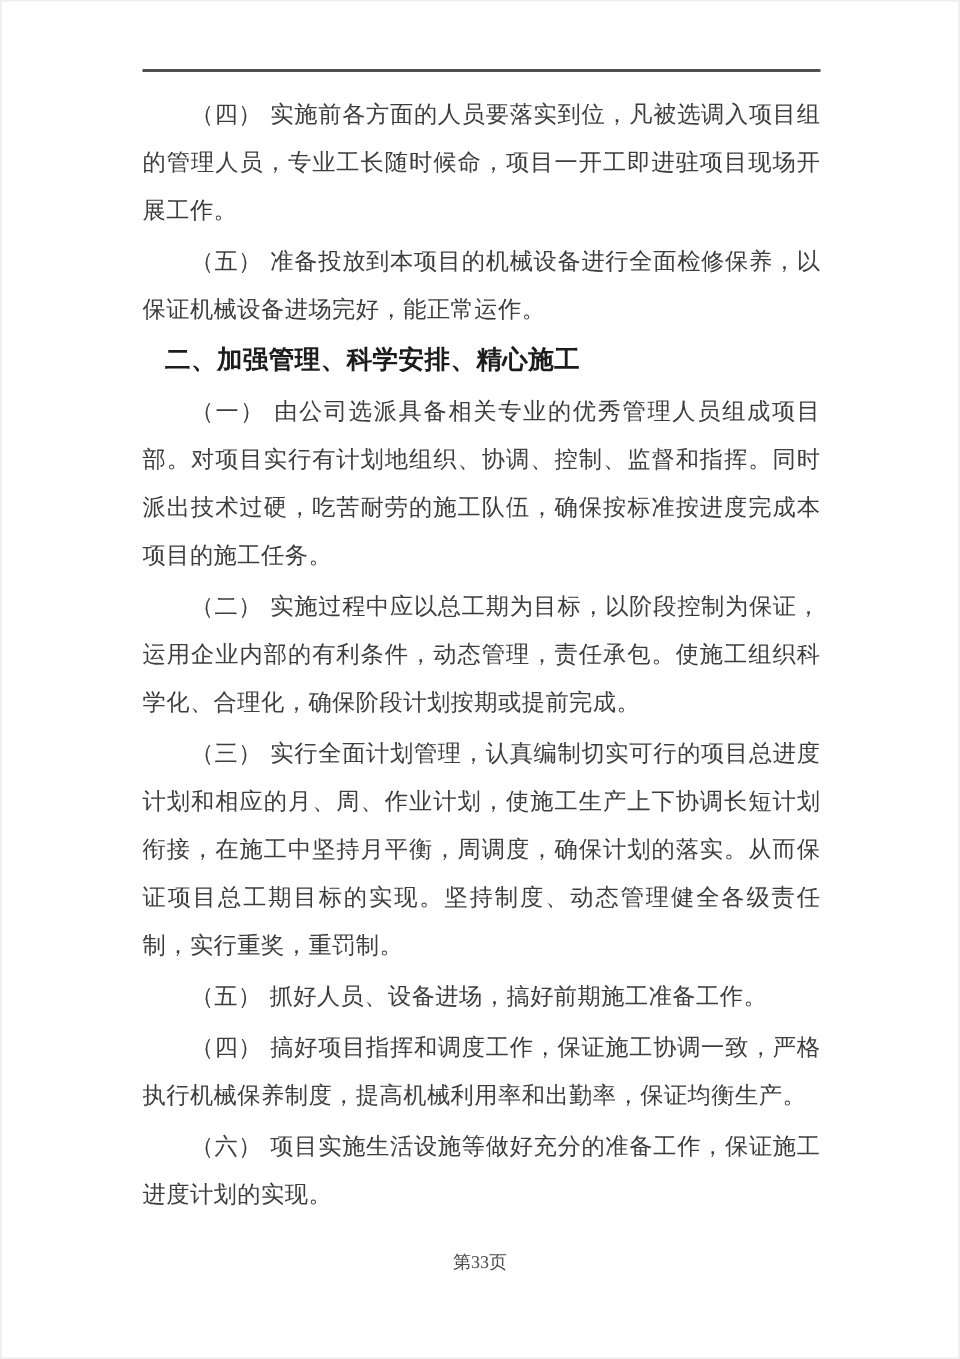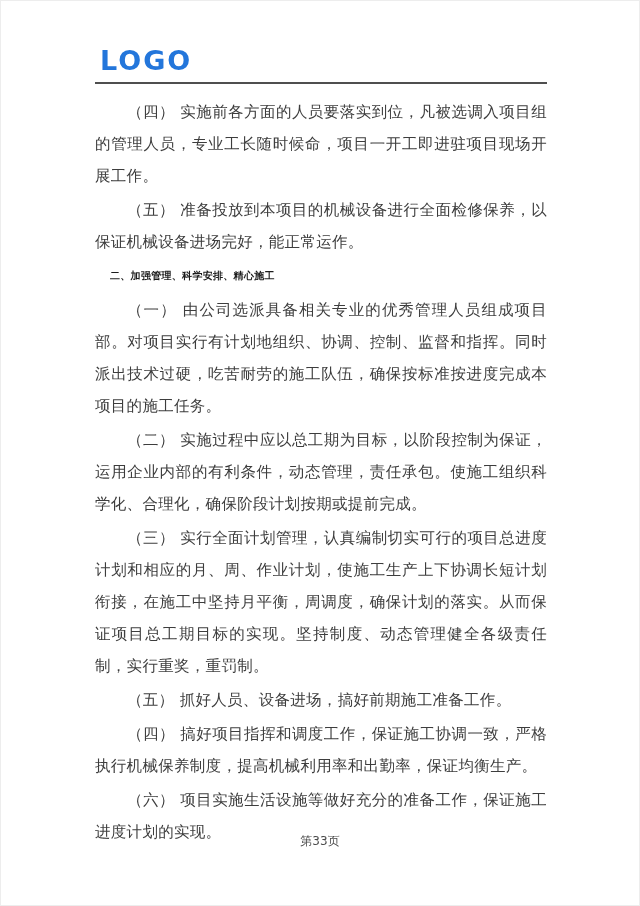--- a/index.html
+++ b/index.html
@@ -42,43 +42,43 @@
     color: #3d3d3d;
     text-align: justify;
     letter-spacing: 0.3px;
   }
   .content p {
     margin: 0 0 2px 0;
     text-indent: 32px;
   }
   .section-heading {
     margin: 0 0 2px 0;
-    font-size: 10px;
+    font-size: 17px;
     line-height: 32px;
     font-weight: 700;
     color: #1c1c1c;
     text-indent: 15px;
   }
   .footer {
     position: absolute;
     left: 0;
     right: 0;
     bottom: 56px;
     text-align: center;
     font-size: 12px;
     color: #4a4a4a;
+    font-family: Liberation Serif, serif;
   }
 </style>
 </head>
 <body>
 
 <div class="page">
 
   <div class="header">
-    <div class="logo" style="color: rgb(35, 118, 219);">LOGO</div>
     <div class="header-rule" style="background: rgb(79, 79, 79);"></div>
   </div>
 
   <div class="content">
     <p>（四） 实施前各方面的人员要落实到位，凡被选调入项目组的管理人员，专业工长随时候命，项目一开工即进驻项目现场开展工作。</p>
     <p>（五） 准备投放到本项目的机械设备进行全面检修保养，以保证机械设备进场完好，能正常运作。</p>
 
     <h2 class="section-heading">二、加强管理、科学安排、精心施工</h2>
 
     <p>（一） 由公司选派具备相关专业的优秀管理人员组成项目部。对项目实行有计划地组织、协调、控制、监督和指挥。同时派出技术过硬，吃苦耐劳的施工队伍，确保按标准按进度完成本项目的施工任务。</p>

